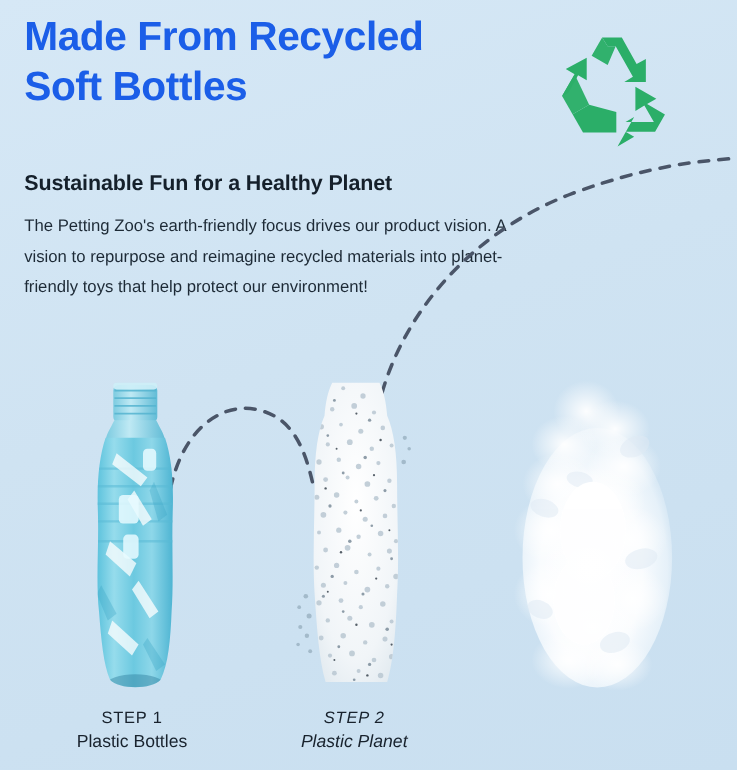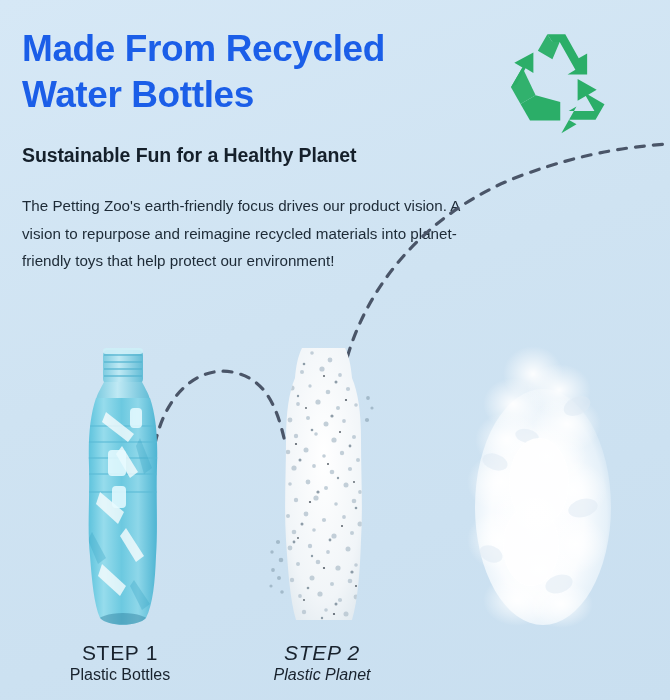--- a/index.html
+++ b/index.html
@@ -18,32 +18,32 @@
     width: 670px;
     height: 700px;
     background: linear-gradient(160deg, #d6e8f6 0%, #cfe3f2 45%, #c9dff0 100%);
     overflow: hidden;
   }
 
   
   .headline {
     position: absolute;
     left: 22px;
-    top: 26px;
+    top: 10px;
     width: 470px;
     font-size: 37px;
     line-height: 46px;
     font-weight: 700;
     letter-spacing: -0.4px;
     color: #1b5ee8;
   }
   .subhead {
     position: absolute;
     left: 22px;
-    top: 144px;
+    top: 156px;
     width: 470px;
     font-size: 19.5px;
     font-weight: 700;
     color: #15202b;
     letter-spacing: -0.1px;
   }
   .bodytext {
     position: absolute;
     left: 22px;
     top: 192px;
@@ -75,21 +75,21 @@
     position: absolute;
     bottom: 68px;
   }
   .caption {
     position: absolute;
     bottom: 14px;
     text-align: center;
     width: 220px;
   }
   .caption .step {
-    font-size: 21px;
+    font-size: 15px;
     color: #18222d;
     letter-spacing: 0.7px;
     line-height: 22px;
   }
   .caption .what {
     font-size: 16px;
     color: #18222d;
     line-height: 22px;
   }
 
@@ -117,21 +117,21 @@
   }
   .art-svg { display: block; width: 100%; height: 100%; }
 </style>
 </head>
 <body>
 
 <div id="infographic">
 
   <div class="headline">
     <div>Made From Recycled</div>
-    <div>Water Bottles</div>
+    <div>Soft Bottles</div>
   </div>
 
   <div class="subhead">Sustainable Fun for a Healthy Planet</div>
   <div class="bodytext">The Petting Zoo's earth-friendly focus drives our product vision. A vision to repurpose and reimagine recycled materials into planet-friendly toys that help protect our environment!</div>
 
   <div class="recycle-icon">
     <svg viewBox="0 0 100 100" width="115" height="112" aria-hidden="true">
       <g fill="#2bae68">
 
         <path d="M36.5 5.5 L52.5 5.5 L64.5 27.0 L72.0 22.8 L72.0 41.5 L54.5 41.5 L61.5 37.2 L47.5 12.5 L41.0 12.5 Z"></path>

